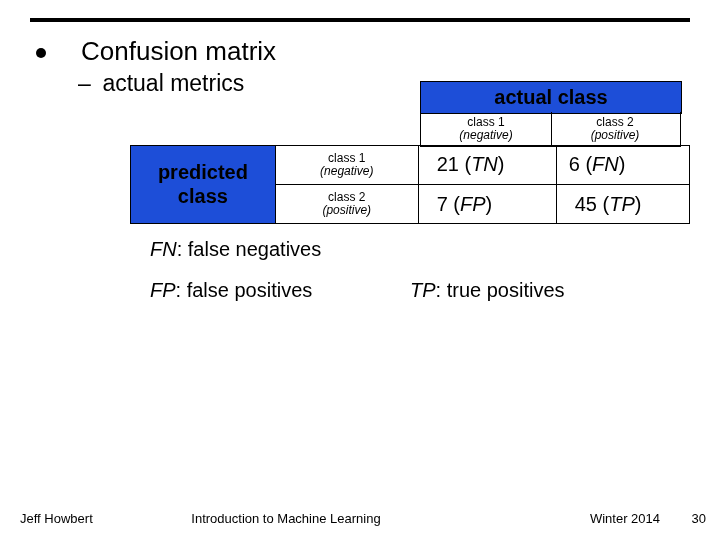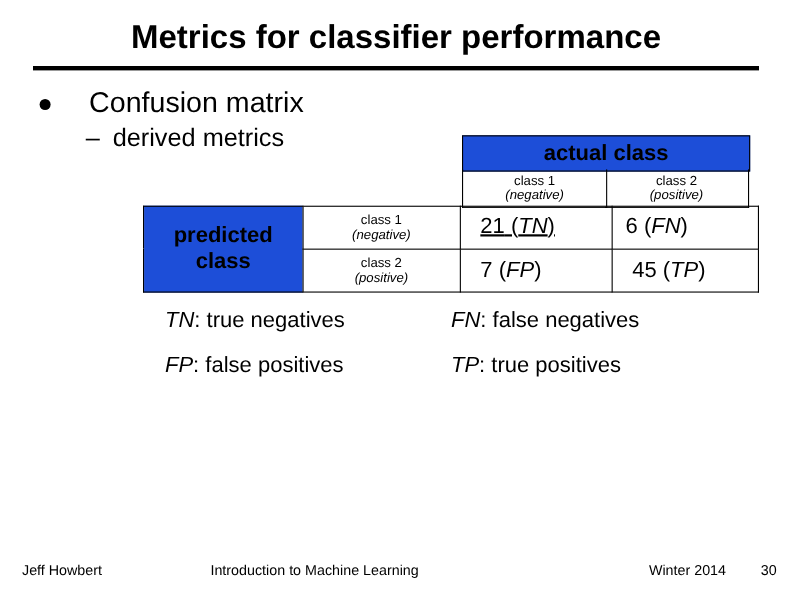--- a/index.html
+++ b/index.html
@@ -110,30 +110,29 @@
   .footer .author  { position: absolute; left: 20px; bottom: 0; }
   .footer .course  { position: absolute; left: 0; width: 572px; text-align: center; bottom: 0; margin-top: 16px; }
   .footer .term    { position: absolute; right: 60px; bottom: 0; }
   .footer .pagenum { position: absolute; right: 14px; bottom: 0; }
 </style>
 </head>
 <body>
 
 <div class="slide">
 
-  <h1 class="title">Metrics for classifier performance</h1>
   <hr class="rule">
 
   <div class="bullet-row">
     <span class="bullet-dot"></span>
     <span>Confusion matrix</span>
   </div>
   <div class="sub-bullet">
     <span class="dash">–</span>
-    <span>derived metrics</span><br>
+    <span>actual metrics</span><br>
     <span style="visibility:hidden" class="dash">–</span>
   </div>
 
   <div class="table-wrap" style="position:relative;">
     <div style="position:absolute; top:-64px; left:290px; width:260px;" class="hdr-bg b-top b-left b-right b-bottom">
       <div style="text-align:center; font-weight:bold; font-size:20px; padding:4px 0;">actual class</div>
     </div>
     <div style="position:absolute; top:-33px; left:290px; width:130px;" class="b-left b-right b-bottom">
       <div class="sub-label" style="text-align:center; padding:4px 0;">
         <span>class 1</span><br><span class="paren">(negative)</span>
@@ -147,21 +146,21 @@
 
     <table class="cm" style="margin-top:18px;">
       <tbody>
           <tr>
         <td rowspan="2" class="hdr-bg b-top b-left b-bottom b-right row-label" style="width:130px;margin-top:36px;">
           <span>predicted</span><br><span>class</span>
         </td>
         <td class="b-top b-right b-bottom sub-label" style="width:140px;">
           <span>class 1</span><br><span class="paren">(negative)</span>
         </td>
-        <td class="b-top b-right b-bottom cell-val" style="width:130px; text-align:left; padding-left:18px;text-decoration:underline;">
+        <td class="b-top b-right b-bottom cell-val" style="width:130px; text-align:left; padding-left:18px;">
           <span>21</span> (<span class="abbr">TN</span>)
         </td>
         <td class="b-top b-right b-bottom cell-val" style="width:130px; text-align:left; ">
           <span>6</span> (<span class="abbr">FN</span>)
         </td>
       </tr>
       <tr>
         <td class="b-right b-bottom sub-label">
           <span>class 2</span><br><span class="paren">(positive)</span>
         </td>
@@ -171,23 +170,20 @@
         <td class="b-right b-bottom cell-val" style="text-align:left; padding-left:18px;">
           <span>45</span> (<span class="abbr">TP</span>)
         </td>
       </tr>
     </tbody>
       </table>
   </div>
 
   <div class="legend">
     <div class="legend-row">
-      <div class="legend-item">
-        <span class="abbr">TN</span><span>: true negatives</span>
-      </div>
       <div class="legend-item">
         <span class="abbr">FN</span><span>: false negatives</span>
       </div>
     </div>
     <div class="legend-row">
       <div class="legend-item">
         <span class="abbr">FP</span><span>: false positives</span>
       </div>
       <div class="legend-item">
         <span class="abbr">TP</span><span>: true positives</span>

